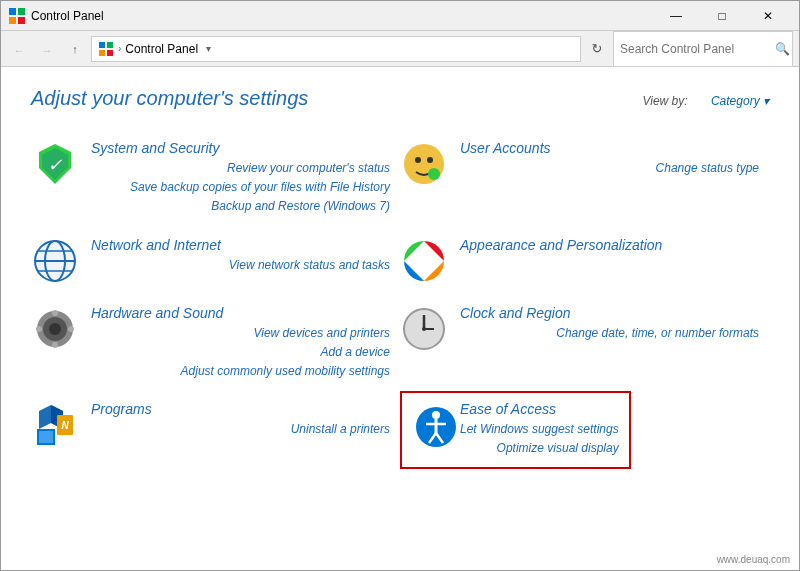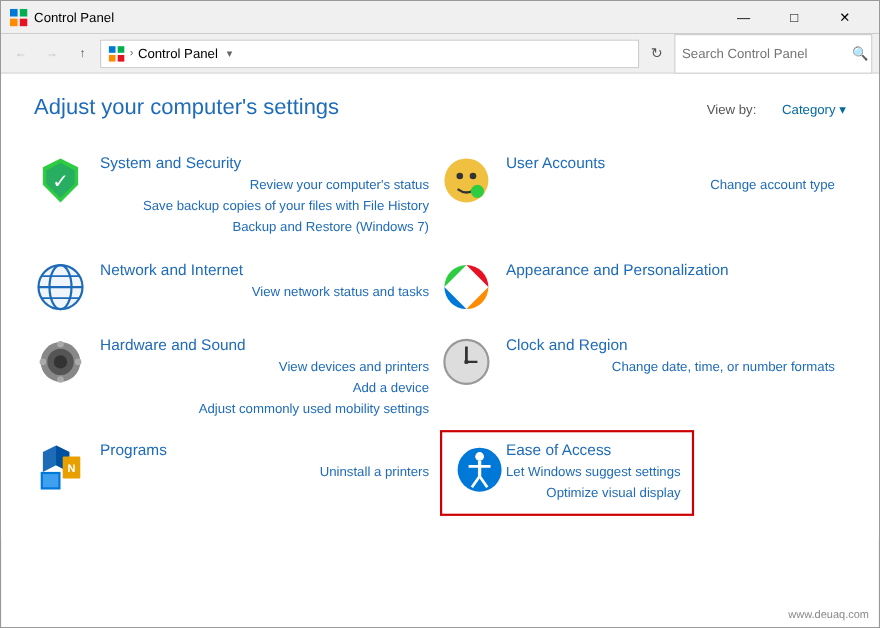--- a/index.html
+++ b/index.html
@@ -113,20 +113,21 @@
       font-size: 12px;
       flex: 1;
       background: transparent;
     }
     .search-icon { color: #888; font-size: 12px; }
 
     
     .main-content {
       padding: 20px 30px;
       background: #fff;
+      font-style: italic;
     }
     .page-title {
       font-size: 20px;
       color: #1e6bb8;
       font-weight: 300;
       margin-bottom: 20px;
     }
 
     .categories-grid {
       display: grid;
@@ -249,21 +250,21 @@
           <circle cx="24" cy="24" r="20" fill="#f0c040"></circle>
           <circle cx="18" cy="20" r="3" fill="#333"></circle>
           <circle cx="30" cy="20" r="3" fill="#333"></circle>
           <path d="M16 32 Q24 38 32 32" stroke="#333" stroke-width="2" fill="none"></path>
 
           <circle cx="34" cy="34" r="6" fill="#2ecc40"></circle>
         </svg>
       </div>
       <div class="category-content">
         <div class="category-title">User Accounts</div>
-        <span class="category-link">Change account type</span>
+        <span class="category-link">Change status type</span>
       </div>
     </div>
 
     <div class="category-item">
       <div class="category-icon">
         <svg width="48" height="48" viewBox="0 0 48 48">
           <circle cx="24" cy="24" r="20" fill="none" stroke="#1e6bb8" stroke-width="2"></circle>
           <ellipse cx="24" cy="24" rx="10" ry="20" fill="none" stroke="#1e6bb8" stroke-width="2"></ellipse>
           <line x1="4" y1="24" x2="44" y2="24" stroke="#1e6bb8" stroke-width="2"></line>
           <line x1="7" y1="14" x2="41" y2="14" stroke="#1e6bb8" stroke-width="1.5"></line>

